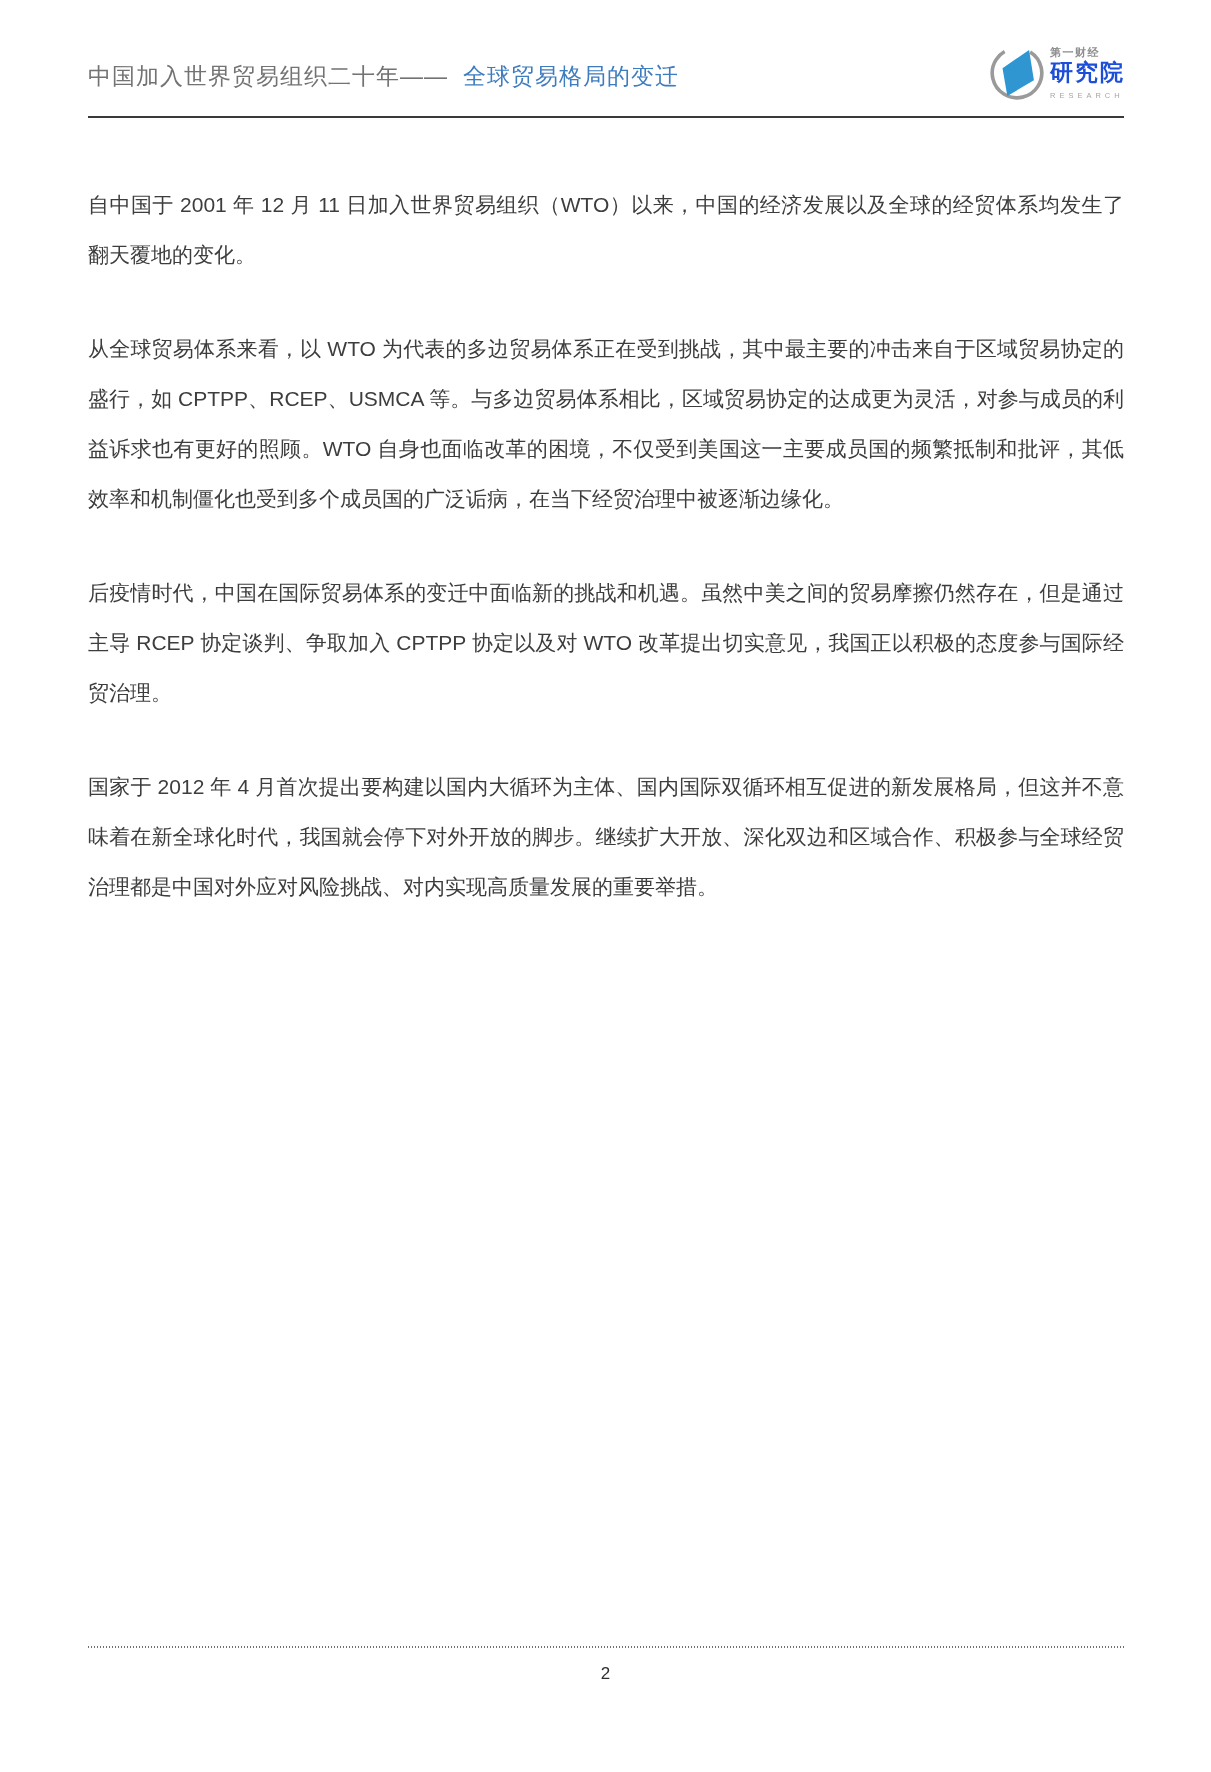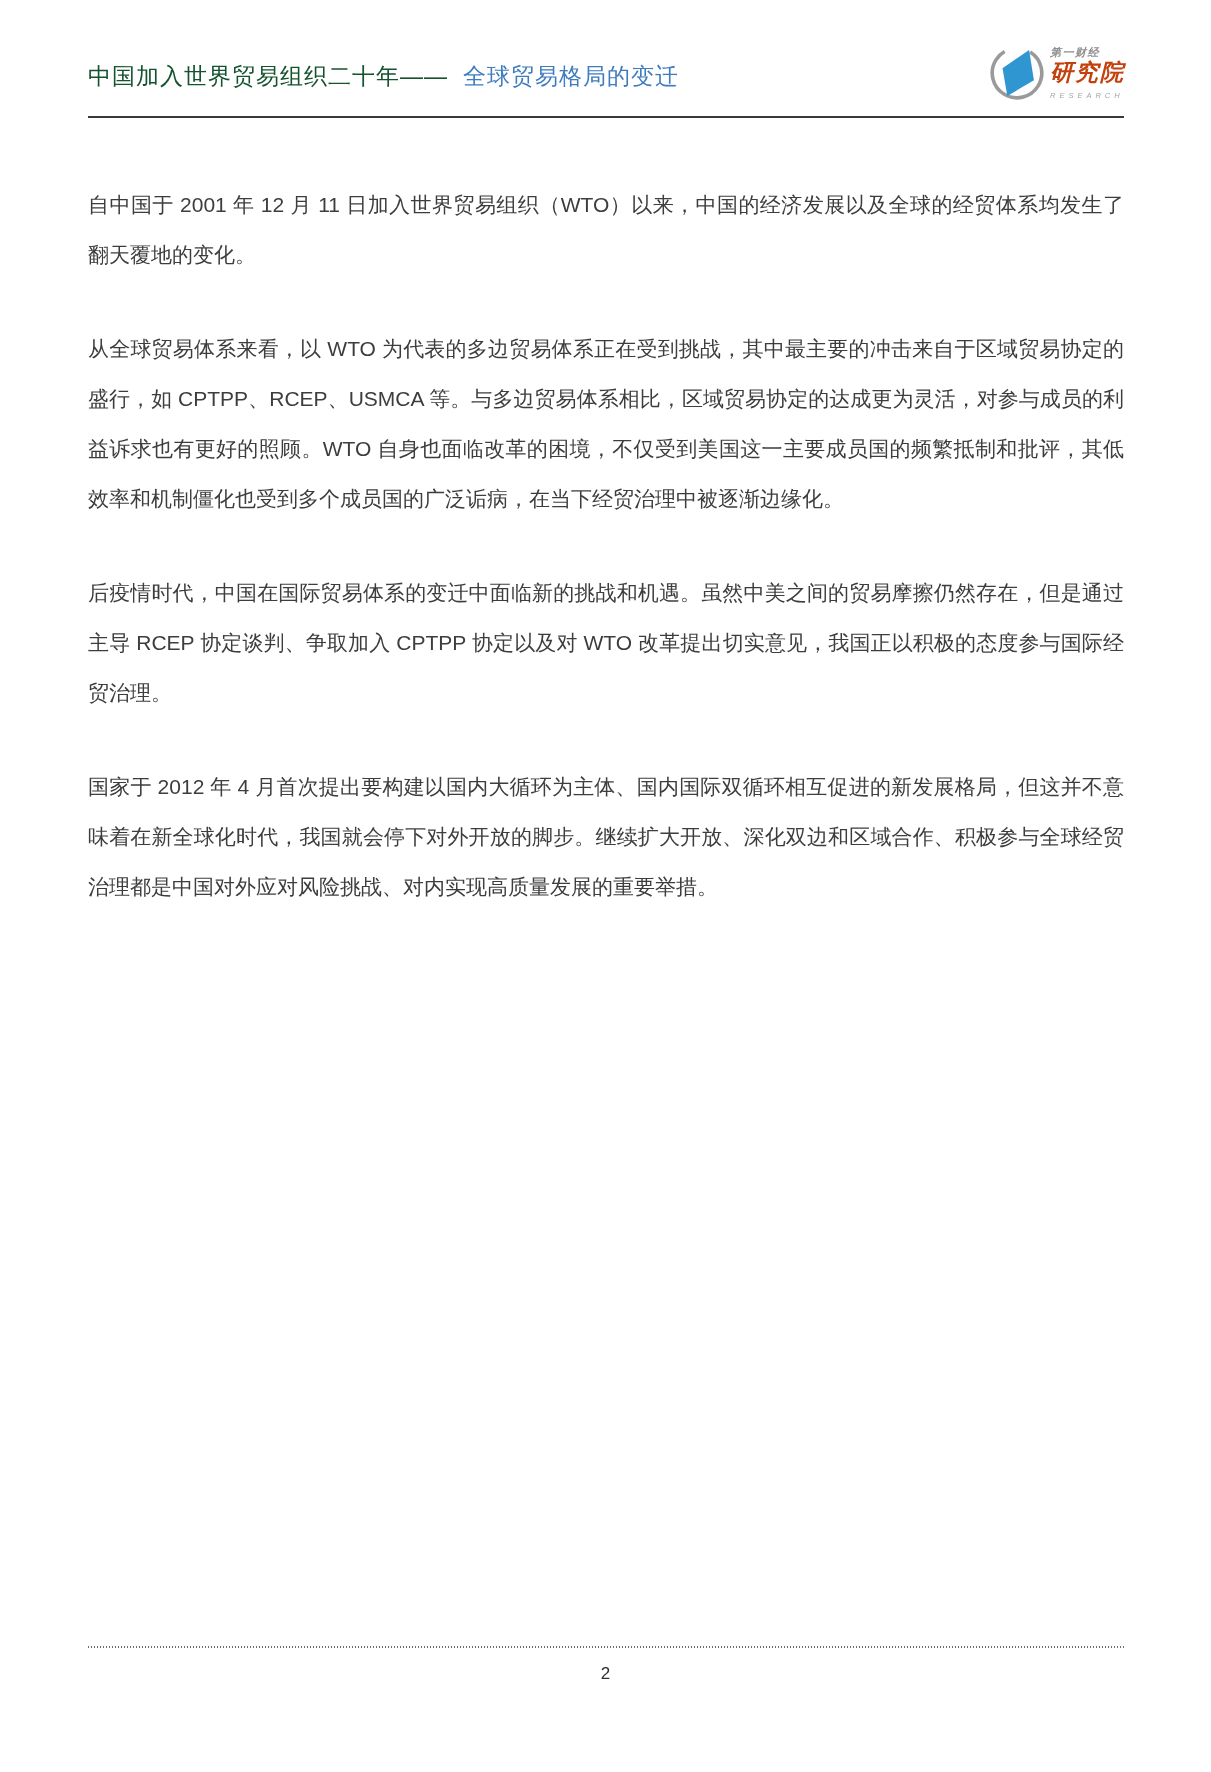--- a/index.html
+++ b/index.html
@@ -18,21 +18,21 @@
 
   
   .header-title {
     position: absolute;
     top: 61px;
     left: 88px;
     font-size: 23px;
     letter-spacing: 1px;
     white-space: nowrap;
   }
-  .title-primary { color: #14532d; }
+  .title-primary { color: #737373; }
   .title-secondary { color: #3f7cbf; margin-left: 15px; }
 
   .header-rule {
     position: absolute;
     top: 116px;
     left: 88px;
     right: 87px;
     height: 0;
     border-top: 2px solid #3a3a3a;
   }
@@ -43,32 +43,31 @@
     right: 86px;
     display: flex;
     align-items: center;
   }
   .logo-mark { display: block; }
   .logo-text {
     margin-left: 4px;
     display: flex;
     flex-direction: column;
     line-height: 1;
-    font-style: italic;
   }
   .logo-line1 {
     font-size: 11px;
     font-weight: bold;
     color: #8f8f8f;
     letter-spacing: 1.5px;
   }
   .logo-line2 {
     font-size: 23px;
     font-weight: bold;
-    color: #c2410c;
+    color: #1d4ed8;
     letter-spacing: 2px;
     margin-top: 3px;
   }
   .logo-line3 {
     font-size: 7.5px;
     color: #a5a5a5;
     letter-spacing: 4px;
     margin-top: 8px;
   }
 

